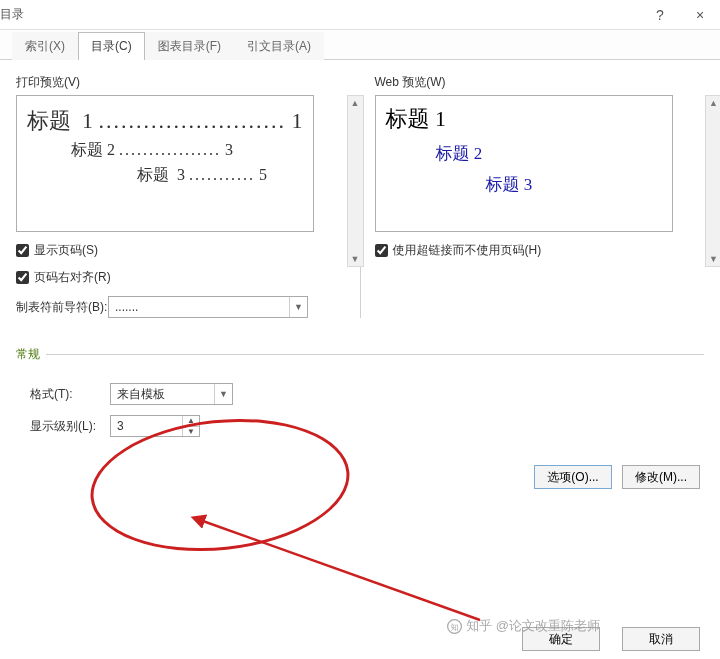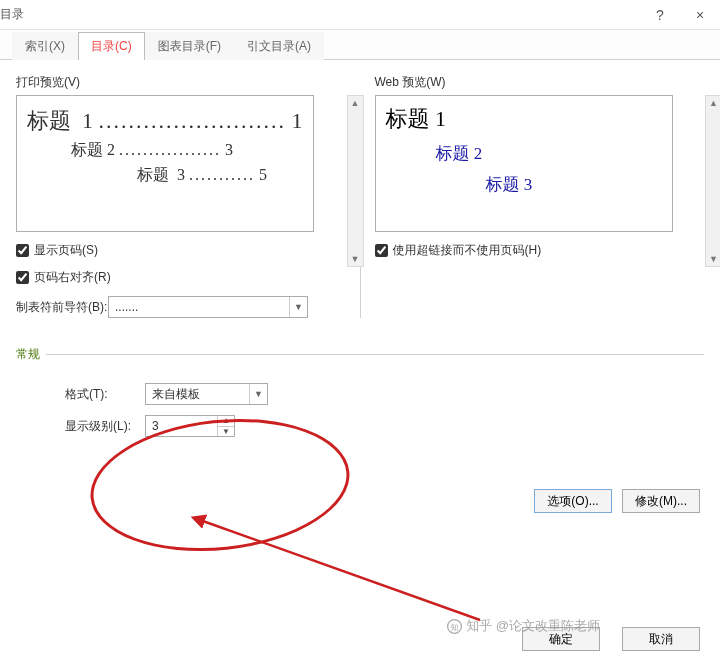--- a/index.html
+++ b/index.html
@@ -2,21 +2,21 @@
 <html><head>
 <meta charset="utf-8">
 <style>
   * { box-sizing: border-box; margin: 0; padding: 0; }
   body { font-family: "Microsoft YaHei", "SimSun", sans-serif; font-size: 12px; color: #333; background: #fff; width: 720px; height: 659px; position: relative; overflow: hidden; }
   .titlebar { display: flex; align-items: center; height: 30px; padding: 0 0; border-bottom: 1px solid #e0e0e0; background: #fff; }
   .titlebar .title { flex: 1; color: #555; }
   .titlebar .winbtn { width: 40px; text-align: center; color: #555; font-size: 14px; cursor: pointer; }
   .tabbar { display: flex; align-items: flex-end; padding-left: 12px; border-bottom: 1px solid #d0d0d0; height: 30px; background: #fdfdfd; }
   .tab { padding: 5px 12px; border: 1px solid transparent; border-bottom: none; color: #666; cursor: pointer; position: relative; top: 1px; background: #f7f7f7;}
-  .tab.active { border-color: #bdbdbd; background: #fff; color: #ef4444; }
+  .tab.active { border-color: #bdbdbd; background: #fff; color: #404040; }
   .body-area { padding: 14px 16px 0 16px; display: flex; gap: 14px; }
   .col { flex: 1; min-width: 0; }
   .sect-label { font-size: 12px; margin-bottom: 4px; }
   .preview-wrap { position: relative; }
   .preview { border: 1px solid #aeaeae; height: 137px; width: 298px; padding: 6px 10px; font-family: "SimSun", serif; overflow: hidden; }
   .vscroll { position: absolute; top: 0; right: -18px; width: 17px; height: 172px; background: #f1f1f1; border: 1px solid #d9d9d9; display: flex; flex-direction: column; justify-content: space-between; align-items: center; font-size: 9px; color: #777;}
   .vscroll .sbtn { width: 100%; text-align: center; padding: 2px 0; }
   .print-row { display: flex; align-items: baseline; white-space: nowrap; margin: 4px 0; }
   .pr1 { font-size: 22px; } .pr1 .dots{ letter-spacing: 2px;}
   .pr2 { font-size: 16px; padding-left: 44px;} .pr2 .dots{letter-spacing:2px;}
@@ -33,23 +33,23 @@
   .combo .cbtn { width: 18px; height: 20px; border-left: 1px solid #ccc; display: flex; align-items: center; justify-content: center; color: #666; font-size: 9px;}
   .spinner { display: flex; align-items: stretch; border: 1px solid #aaa; height: 22px; background: #fff; width: 90px;}
   .spinner .sval { flex:1; padding: 0 6px; display:flex; align-items:center;}
   .spinner .arrows { width: 17px; border-left: 1px solid #ccc; display: flex; flex-direction: column;}
   .spinner .arrows span { flex:1; font-size:8px; text-align:center; line-height:9px; color:#555;}
   .spinner .arrows span:first-child{border-bottom:1px solid #ccc;}
   .vdivider { width: 1px; background: #d0d0d0; align-self: stretch; margin-top: 22px;}
   .section-title { margin: 28px 16px 6px; font-size: 12px; color: #4d7c0f; display:flex; align-items:center;}
   .section-title .line { flex:1; height:1px; background:#d0d0d0; margin-left:6px;}
   .general { padding: 4px 16px 0 30px;}
-  .general .field-row .flabel{ width:80px;margin-left:35px;}
+  .general .field-row .flabel{ width:80px;}
   .btn-row { display:flex; justify-content:flex-end; gap:10px; padding: 28px 20px 0 0;}
-  .btn { min-width: 78px; height: 24px; border: 1px solid #a8a8a8; background: #f4f4f4; font-size:12px; cursor:pointer; padding: 0 10px; margin-top: 24px;}
+  .btn { min-width: 78px; height: 24px; border: 1px solid #a8a8a8; background: #f4f4f4; font-size:12px; cursor:pointer; padding: 0 10px;}
   .btn.primary { border-color: #7aa9d6; }
   .footer { position:absolute; bottom:8px; right:20px; display:flex; gap:22px;}
   .annot-circle { position: absolute; left: 90px; top: 420px; width: 260px; height: 130px; border: 3px solid #cc1f1f; border-radius: 50%; transform: rotate(-6deg); pointer-events: none;}
   .annot-arrow { position: absolute; pointer-events: none; left: 190px; top: 510px; }
   .watermark { position: absolute; bottom: 24px; right: 120px; color: #9a9a9a; font-size: 13px; display:flex; align-items:center; gap:4px; opacity:.85;}
   .watermark svg { width:15px; height:15px;}
 </style>
 </head>
 <body>
 

